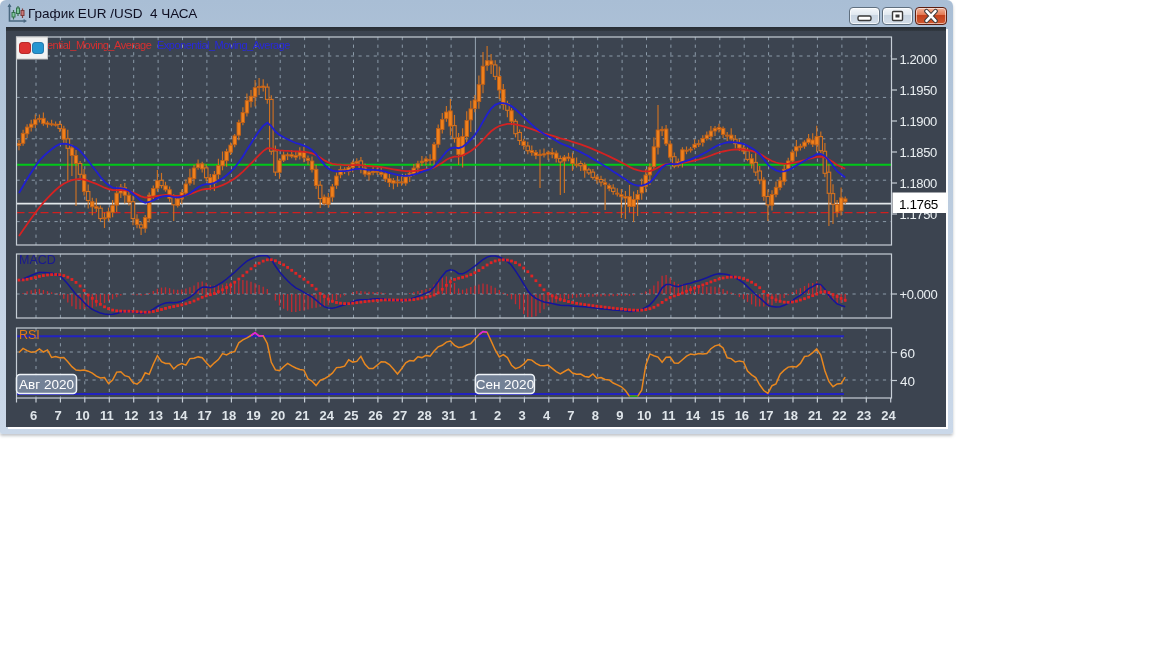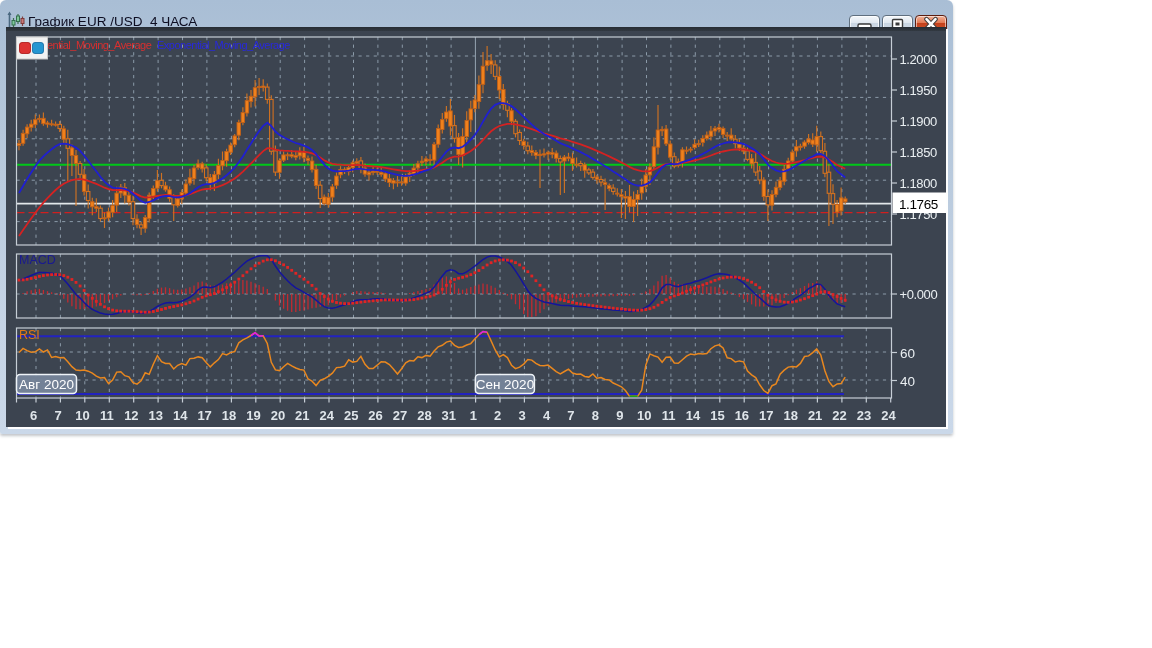--- a/index.html
+++ b/index.html
@@ -1,18 +1,18 @@
 <!DOCTYPE html>
 <html><head><meta charset="utf-8"><style>
 html,body{margin:0;padding:0;background:#ffffff;width:1152px;height:648px;overflow:hidden;
 font-family:"Liberation Sans",sans-serif;}
 #win{position:absolute;left:0;top:0;width:953px;height:434px;
 background:linear-gradient(#a9bed5,#b9cadd 40%,#c6d4e6 75%,#cad8e9);
 border-radius:6px 6px 2px 2px;box-shadow:0 2px 3px rgba(80,90,100,0.35);}
-#tb{position:absolute;left:0;top:8px;width:100%;height:27px;padding-left:28px;}
+#tb{position:absolute;left:0;top:0;width:100%;height:27px;padding-left:28px;}
 #ttl{position:absolute;left:28px;top:6px;font-size:13.5px;color:#0d0d21;}
 .btn{position:absolute;top:7px;width:29px;height:16px;border:1px solid #5f6f7f;border-radius:4px;
 background:linear-gradient(#f4f7fa,#dfe7ef 45%,#c9d5e2 46%,#d3dde8);box-shadow:inset 0 0 0 1px rgba(255,255,255,0.75);}
 #bmin{left:849px;} #bmax{left:882px;}
 #bcls{left:915px;width:30px;background:linear-gradient(#f0b29a,#e2764f 45%,#c4411c 46%,#cf5830);
 border-color:#5c1e10;box-shadow:inset 0 0 0 1px rgba(255,255,255,0.55);}
 #content{position:absolute;left:6px;top:27px;width:940px;height:400px;background:#3c4450;
 box-shadow:2px 2px 0 rgba(255,255,255,0.97);}
 #content:before{content:"";position:absolute;left:0;top:0;width:100%;height:4px;
 background:linear-gradient(#262c33,#323941);}

